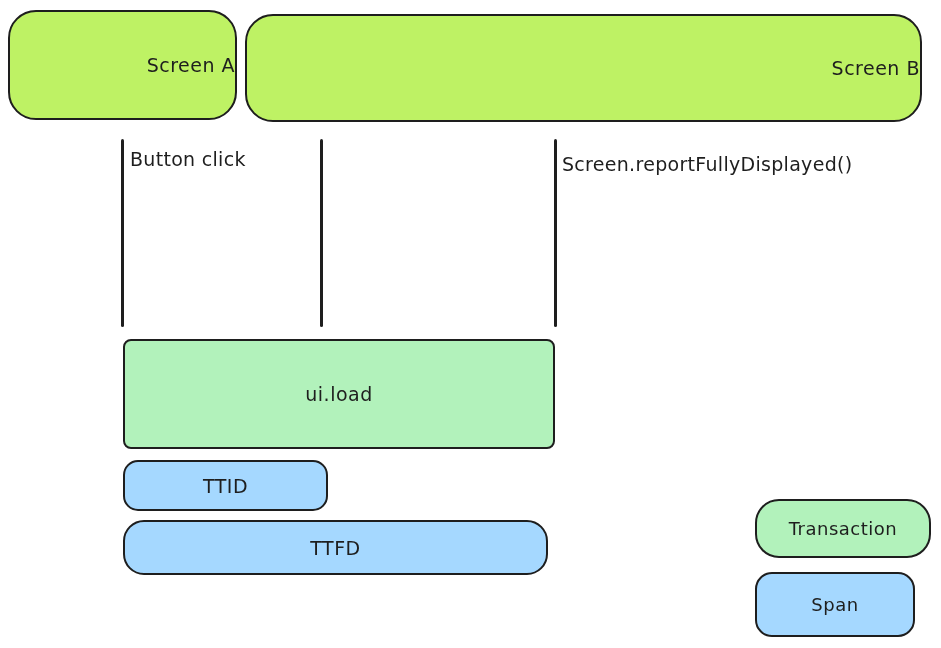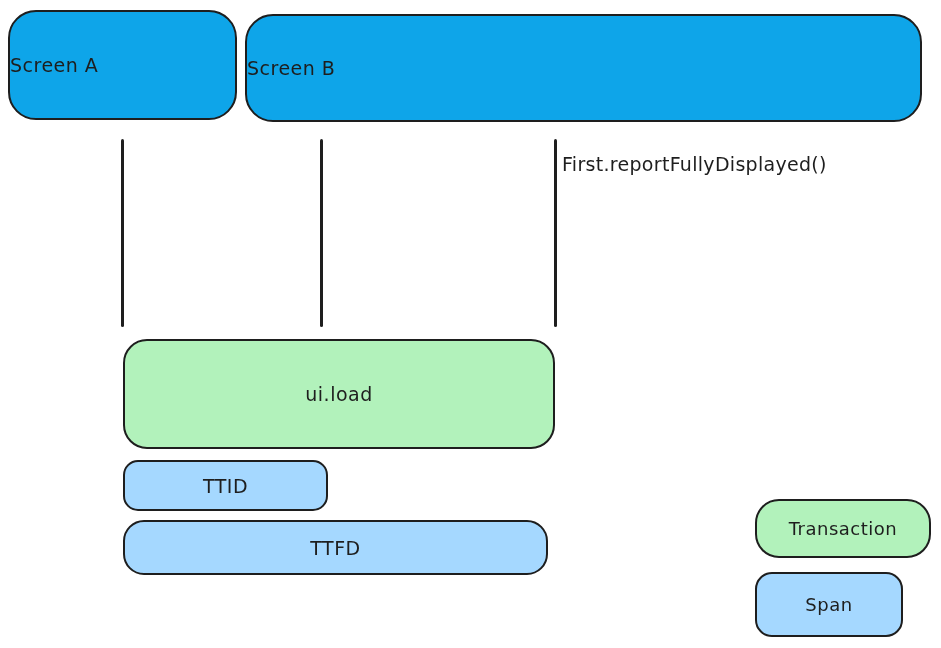--- a/index.html
+++ b/index.html
@@ -13,24 +13,24 @@
     width: 941px;
     height: 648px;
     background: #ffffff;
     overflow: hidden;
   }
   .box {
     position: absolute;
     border: 2.5px solid #1e1e1e;
     display: flex;
     align-items: center;
-    justify-content: flex-start;
+    justify-content: flex-end;
     font-size: 19px;
     letter-spacing: 0.5px;
-    background: #0ea5e9;
+    background: #bef264;
   }
   .screen-a { left: 8px;  top: 10px; width: 229px; height: 110px; border-radius: 28px; }
   .screen-b { left: 245px; top: 14px; width: 677px; height: 108px; border-radius: 28px; }
 
   .event-line {
     position: absolute;
     top: 139px;
     width: 3px;
     height: 188px;
     background: #1e1e1e;
@@ -55,44 +55,45 @@
     border: 2.5px solid #1e1e1e;
     display: flex;
     align-items: center;
     justify-content: center;
     font-size: 19px;
     letter-spacing: 0.5px;
   }
   .fill-transaction { background: #b2f2bb; }
   .fill-span        { background: #a5d8ff; }
 
-  .bar-uiload { left: 123px; top: 339px; width: 432px; height: 110px; border-radius: 24px; }
+  .bar-uiload { left: 123px; top: 339px; width: 432px; height: 110px; border-radius: 8px; }
   .bar-ttid   { left: 123px; top: 460px; width: 205px; height: 51px;  border-radius: 15px; }
   .bar-ttfd   { left: 123px; top: 520px; width: 425px; height: 55px;  border-radius: 21px; }
 
   .legend-transaction { left: 755px; top: 499px; width: 176px; height: 59px; border-radius: 24px; font-size: 18px; }
-  .legend-span        { left: 755px; top: 572px; width: 148px; height: 65px; border-radius: 17px; font-size: 18px; }
+  .legend-span        { left: 755px; top: 572px; width: 160px; height: 65px; border-radius: 17px; font-size: 18px; }
 </style>
 </head>
 <body>
 
 <div class="canvas">
 
   <div class="box screen-a">
     <span>Screen A</span>
   </div>
   <div class="box screen-b">
     <span>Screen B</span>
   </div>
 
   <div class="event-line line-1"></div>
   <div class="event-line line-2"></div>
   <div class="event-line line-3"></div>
 
-  <div class="event-label label-3">First.reportFullyDisplayed()</div>
+  <div class="event-label label-1">Button click</div>
+  <div class="event-label label-3">Screen.reportFullyDisplayed()</div>
 
   <div class="bar bar-uiload fill-transaction">
     <span>ui.load</span>
   </div>
   <div class="bar bar-ttid fill-span">
     <span>TTID</span>
   </div>
   <div class="bar bar-ttfd fill-span">
     <span>TTFD</span>
   </div>

